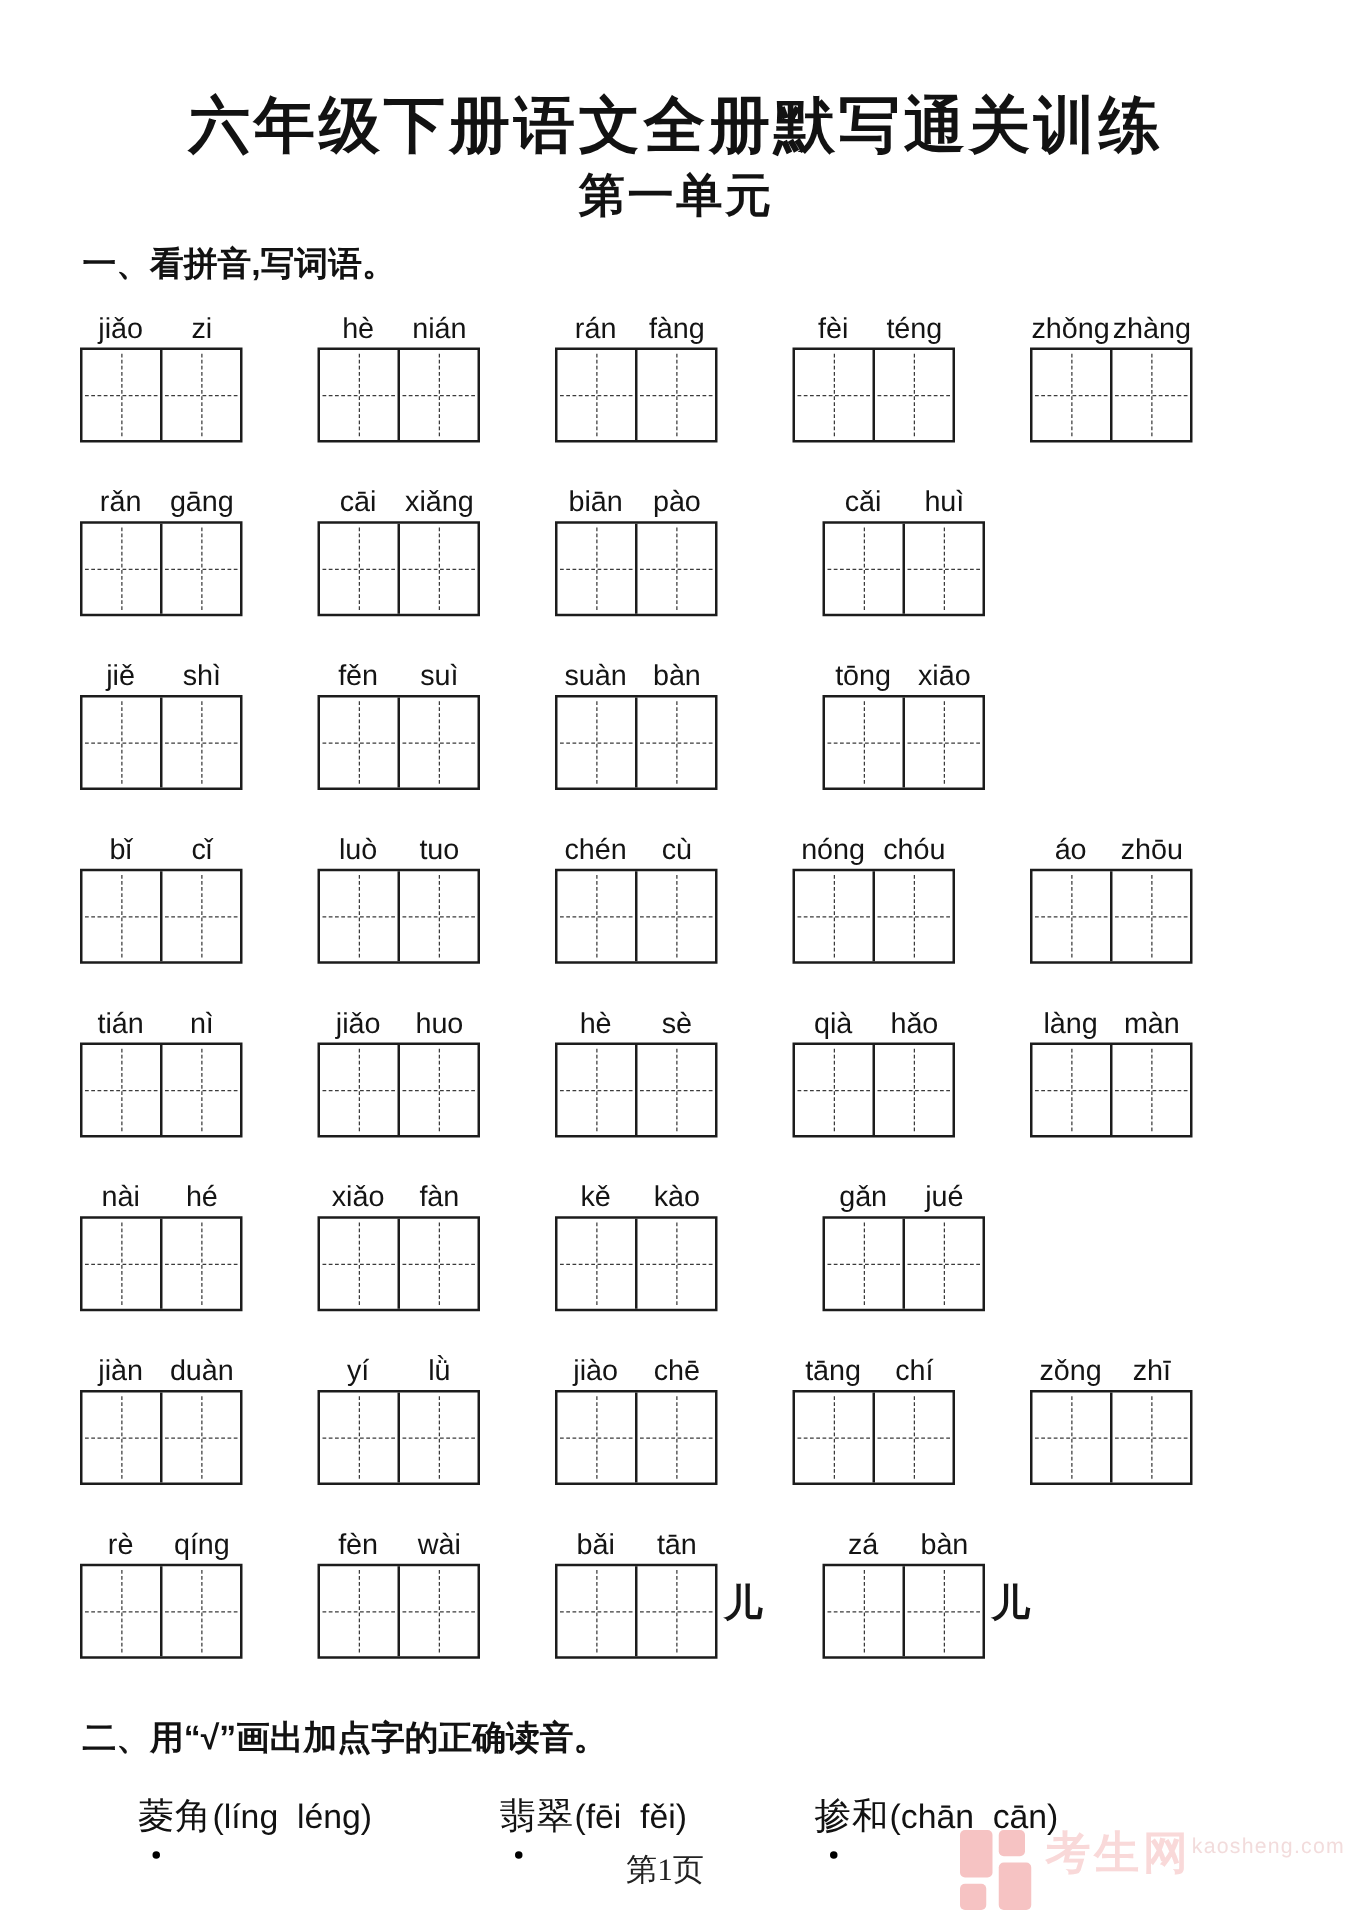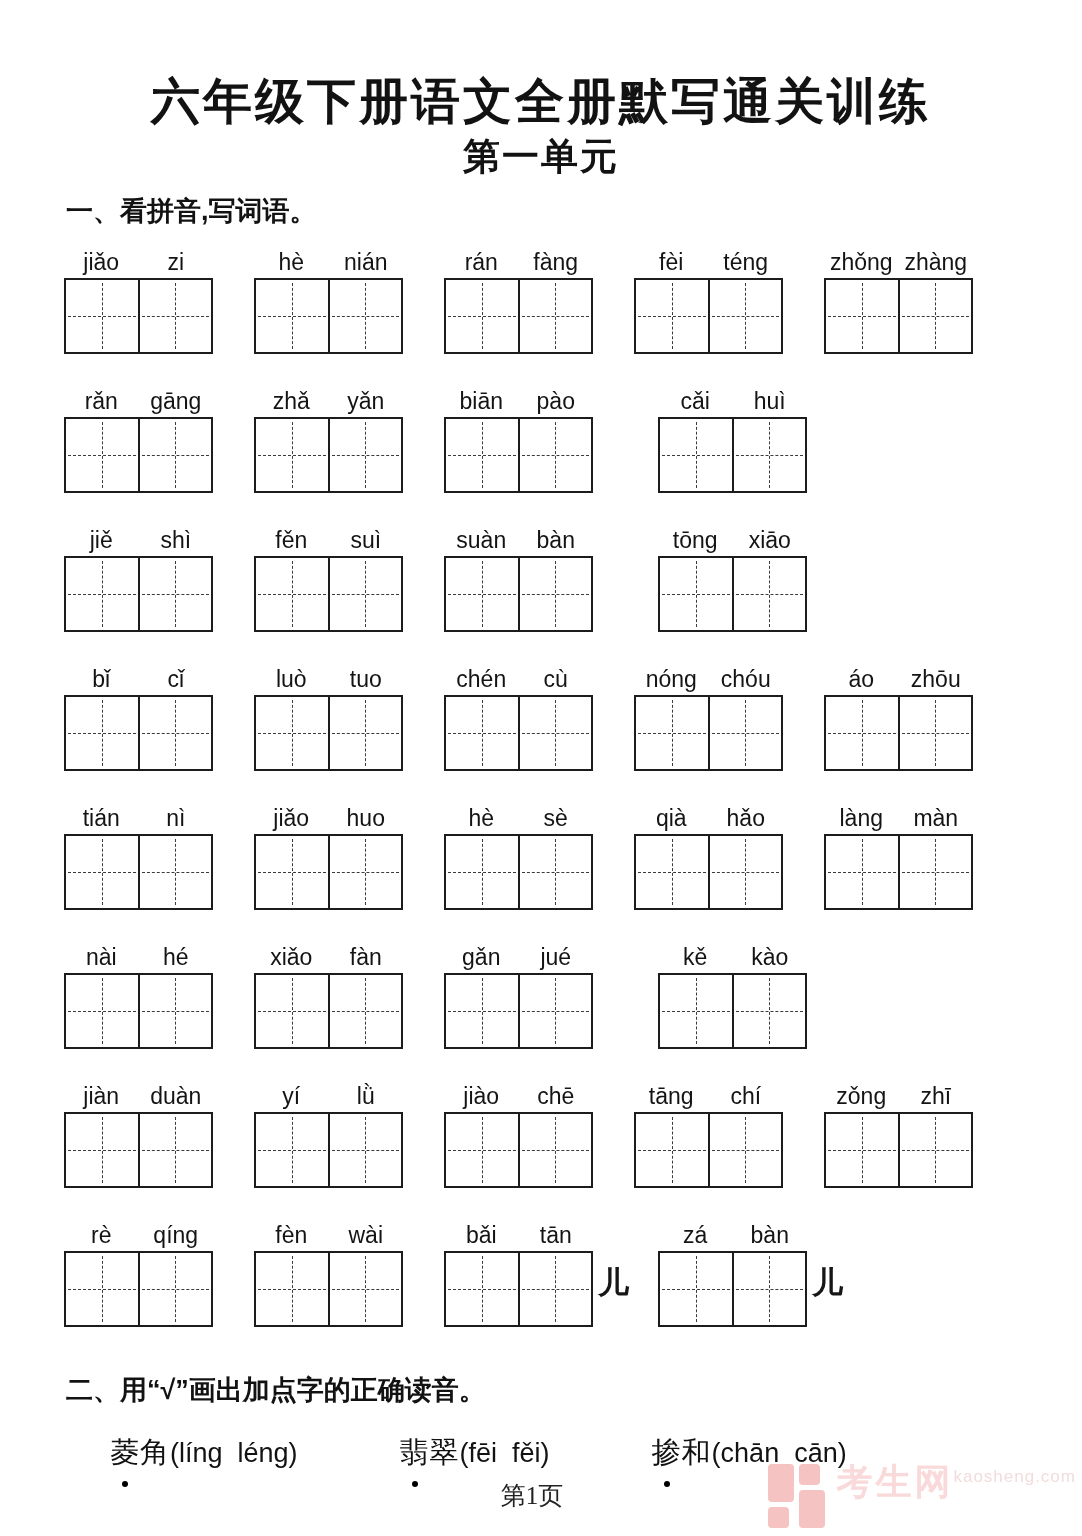--- a/index.html
+++ b/index.html
@@ -22,21 +22,21 @@
   .sec-heading{
     font-size:27px;font-weight:800;margin:14px 0 0 66px;line-height:34px;
   }
 
   
   #rows{margin-top:14px;}
   .row{
     display:grid;grid-template-columns:repeat(5,149px);column-gap:41px;
     margin:0 0 27px 64px;
   }
-  .word{position:relative;width:149px;}
+  .word{position:relative;width:130px;}
   .pinyin{
     display:flex;height:33px;align-items:flex-end;padding-bottom:3px;
     font-size:23px;line-height:26px;color:#141414;
   }
   .pinyin .syll{flex:1;text-align:center;white-space:nowrap;}
   .char-box{
     height:76px;border:2.5px solid #1c1c1c;display:flex;background:#fff;
     box-sizing:border-box;
   }
   .cell{flex:1;position:relative;}
@@ -159,22 +159,22 @@
             <span class="syll">rǎn</span>
             <span class="syll">gāng</span>
           </div>
           <div class="char-box">
             <div class="cell"></div>
             <div class="cell"></div>
           </div>
         </div>
         <div class="word">
           <div class="pinyin">
-            <span class="syll">zhǎ</span>
-            <span class="syll">yǎn</span>
+            <span class="syll">cāi</span>
+            <span class="syll">xiǎng</span>
           </div>
           <div class="char-box">
             <div class="cell"></div>
             <div class="cell"></div>
           </div>
         </div>
         <div class="word">
           <div class="pinyin">
             <span class="syll">biān</span>
             <span class="syll">pào</span>
@@ -357,32 +357,32 @@
             <span class="syll">xiǎo</span>
             <span class="syll">fàn</span>
           </div>
           <div class="char-box">
             <div class="cell"></div>
             <div class="cell"></div>
           </div>
         </div>
         <div class="word">
           <div class="pinyin">
+            <span class="syll">kě</span>
+            <span class="syll">kào</span>
+          </div>
+          <div class="char-box">
+            <div class="cell"></div>
+            <div class="cell"></div>
+          </div>
+        </div>
+        <div class="word">
+          <div class="pinyin">
             <span class="syll">gǎn</span>
             <span class="syll">jué</span>
-          </div>
-          <div class="char-box">
-            <div class="cell"></div>
-            <div class="cell"></div>
-          </div>
-        </div>
-        <div class="word">
-          <div class="pinyin">
-            <span class="syll">kě</span>
-            <span class="syll">kào</span>
           </div>
           <div class="char-box">
             <div class="cell"></div>
             <div class="cell"></div>
           </div>
         </div>
       </div>
       <div class="row">
         <div class="word">
           <div class="pinyin">

